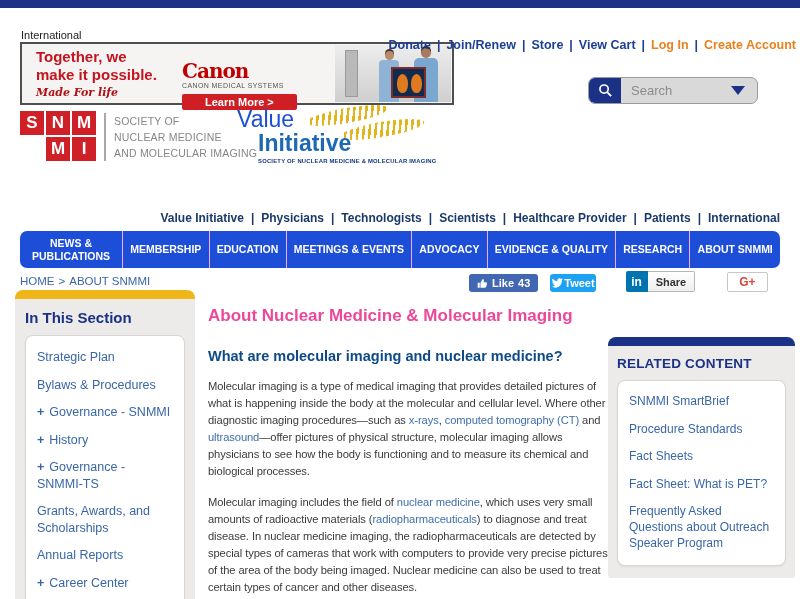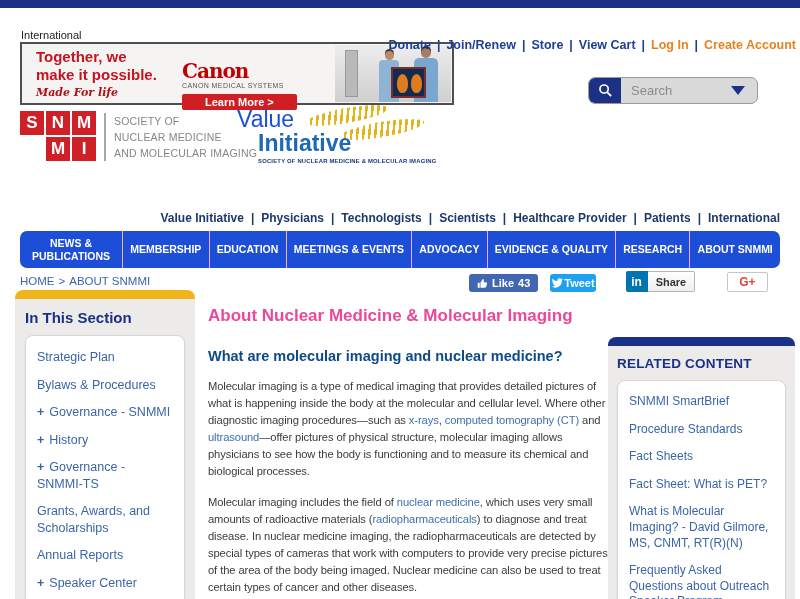--- a/index.html
+++ b/index.html
@@ -231,21 +231,21 @@
     <div class="sb-body">
       <div class="sb-title">In This Section</div>
       <div class="sb-inner">
         <div class="side-item"><span>Strategic Plan</span></div>
         <div class="side-item"><span>Bylaws &amp; Procedures</span></div>
         <div class="side-item"><span class="plus">+</span><span>Governance - SNMMI</span></div>
         <div class="side-item"><span class="plus">+</span><span>History</span></div>
         <div class="side-item"><span class="plus">+</span><span>Governance - SNMMI-TS</span></div>
         <div class="side-item"><span>Grants, Awards, and Scholarships</span></div>
         <div class="side-item"><span>Annual Reports</span></div>
-        <div class="side-item"><span class="plus">+</span><span>Speaker Center</span></div>
+        <div class="side-item"><span class="plus">+</span><span>Career Center</span></div>
 
       </div>
     </div>
   </div>
 
   <div class="main-col">
     <div class="page-title">About Nuclear Medicine &amp; Molecular Imaging</div>
     <div class="section-title">What are molecular imaging and nuclear medicine?</div>
     <p><span>Molecular imaging is a type of medical imaging that provides detailed pictures of what is happening inside the body at the molecular and cellular level. Where other diagnostic imaging procedures—such as </span><span class="inline-link">x-rays</span><span>, </span><span class="inline-link">computed tomography (CT)</span><span> and </span><span class="inline-link">ultrasound</span><span>—offer pictures of physical structure, molecular imaging allows physicians to see how the body is functioning and to measure its chemical and biological processes.</span></p>
     <p><span>Molecular imaging includes the field of </span><span class="inline-link">nuclear medicine</span><span>, which uses very small amounts of radioactive materials (</span><span class="inline-link">radiopharmaceuticals</span><span>) to diagnose and treat disease. In nuclear medicine imaging, the radiopharmaceuticals are detected by special types of cameras that work with computers to provide very precise pictures of the area of the body being imaged. Nuclear medicine can also be used to treat certain types of cancer and other diseases.</span></p>
@@ -254,20 +254,19 @@
 
   <div class="right-sb">
     <div class="sb-bar-navy"></div>
     <div class="rsb-body">
       <div class="rsb-title">RELATED CONTENT</div>
       <div class="rsb-inner">
         <div class="rel-item">SNMMI SmartBrief</div>
         <div class="rel-item">Procedure Standards</div>
         <div class="rel-item">Fact Sheets</div>
         <div class="rel-item">Fact Sheet: What is PET?</div>
-        <div class="rel-item">What is Molecular Imaging? - David Gilmore, MS, CNMT, RT(R)(N)</div>
         <div class="rel-item">Frequently Asked Questions about Outreach Speaker Program</div>
 
       </div>
     </div>
   </div>
 
 </div>
 
 </body></html>

